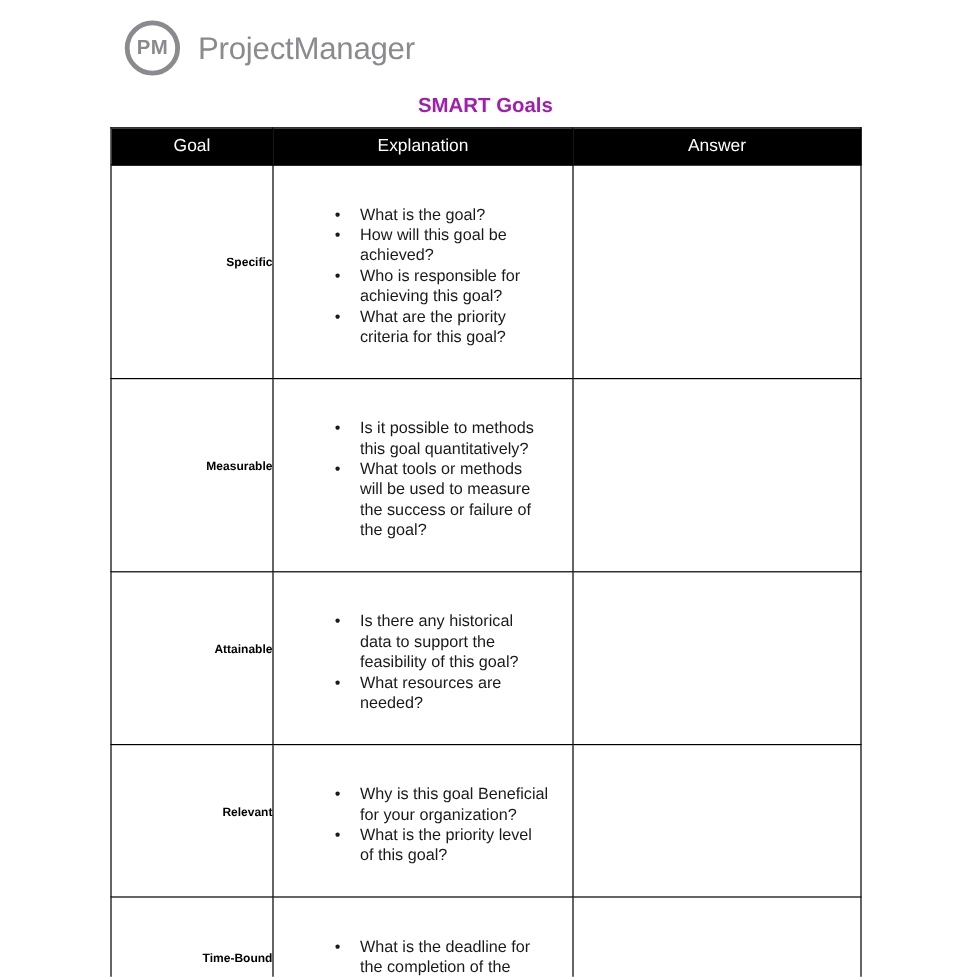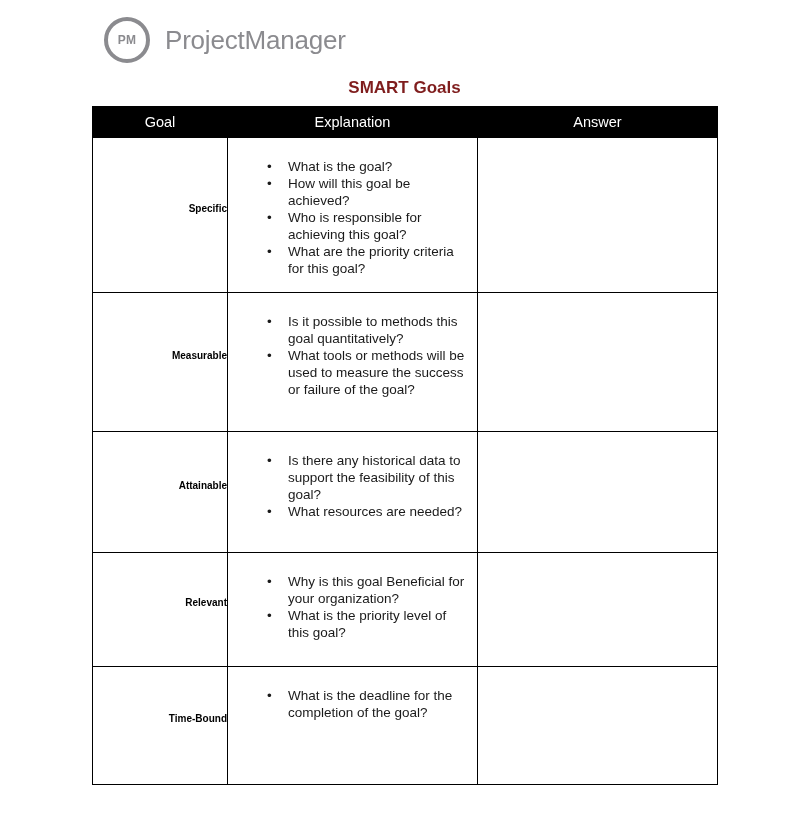--- a/index.html
+++ b/index.html
@@ -23,32 +23,32 @@
   .logo-row {
     position: absolute; left: 104px; top: 17px;
     display: flex; align-items: center; gap: 15px;
   }
   .logo-circle {
     width: 46px; height: 46px;
     border: 4.5px solid var(--logo-color);
     border-radius: 50%;
     display: flex; align-items: center; justify-content: center;
     color: var(--logo-color);
-    font-weight: bold; font-size: 12px; letter-spacing: 0.3px;
+    font-weight: bold; font-size: 17px; letter-spacing: 0.3px;
   }
   .logo-name {
     color: var(--logo-color);
     font-size: 26px; font-weight: normal; letter-spacing: -0.2px;
   }
 
   
   .doc-title {
     position: absolute; left: 92px; top: 78px; width: 625px;
     text-align: center;
-    font-size: 17px; font-weight: bold; color: #7f1d1d;
+    font-size: 17px; font-weight: bold; color: #a21caf;
   }
 
   
   table.smart-table {
     position: absolute; left: 92px; top: 106px;
     width: 625px;
     border-collapse: collapse;
     table-layout: fixed;
   }
   col.c-goal { width: 135px; }
@@ -68,21 +68,21 @@
 
   td { border: 1.5px solid var(--line-color); padding: 0; }
   td.goal-cell {
     text-align: right; vertical-align: middle;
     font-weight: bold; font-size: 10px; color: #000;
     padding-bottom: 14px;
   }
   td.expl-cell { vertical-align: top; padding: 16px 2px 10px 0; }
   td.answer-cell { background: #fff; }
 
-  ul.q-list { margin: 4px; padding: 0; list-style: none; }
+  ul.q-list { margin: 16px; padding: 0; list-style: none; }
   ul.q-list li {
     position: relative;
     padding-left: 56px; padding-right: 2px;
     font-size: 13.5px; line-height: 17px;
     color: var(--text-color);
   }
   ul.q-list li::before {
     content: "\2022";
     position: absolute; left: 35px; top: 0;
     color: var(--text-color);

